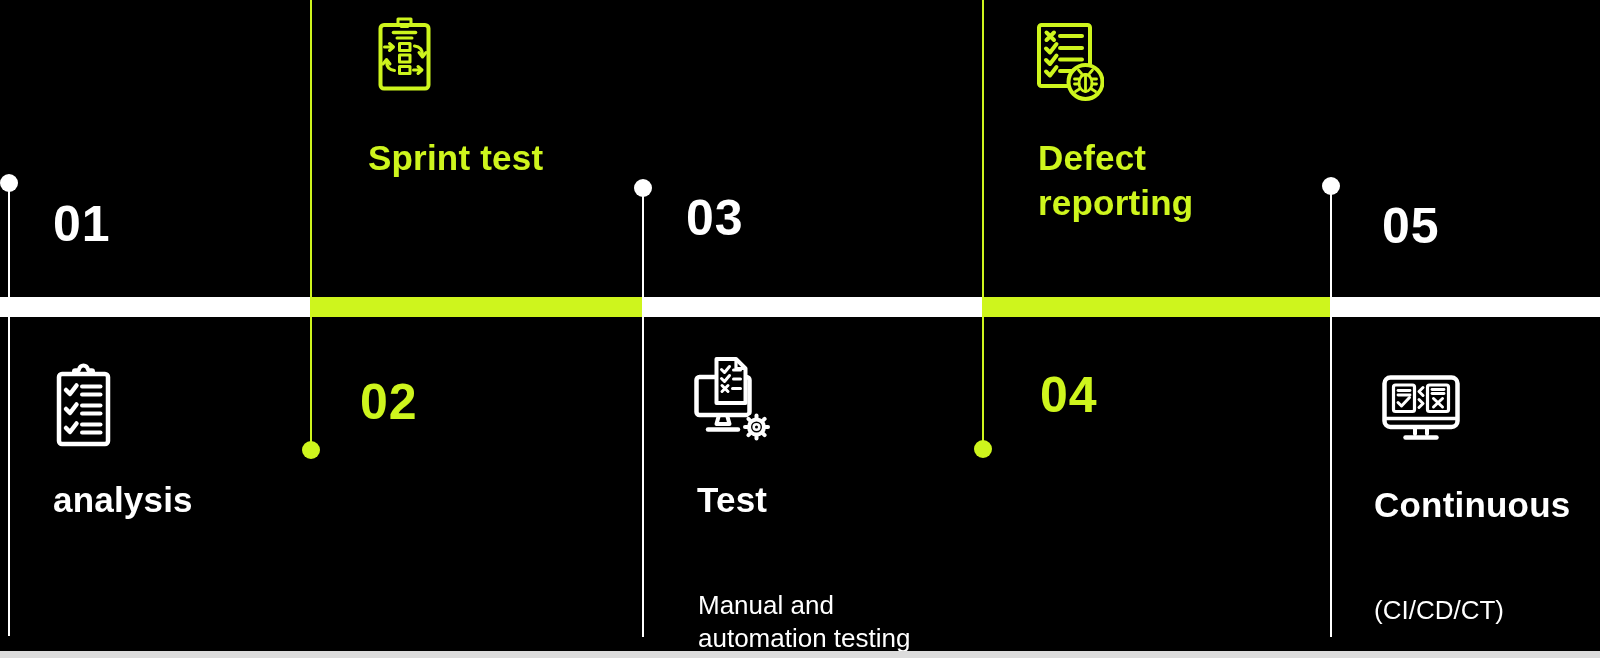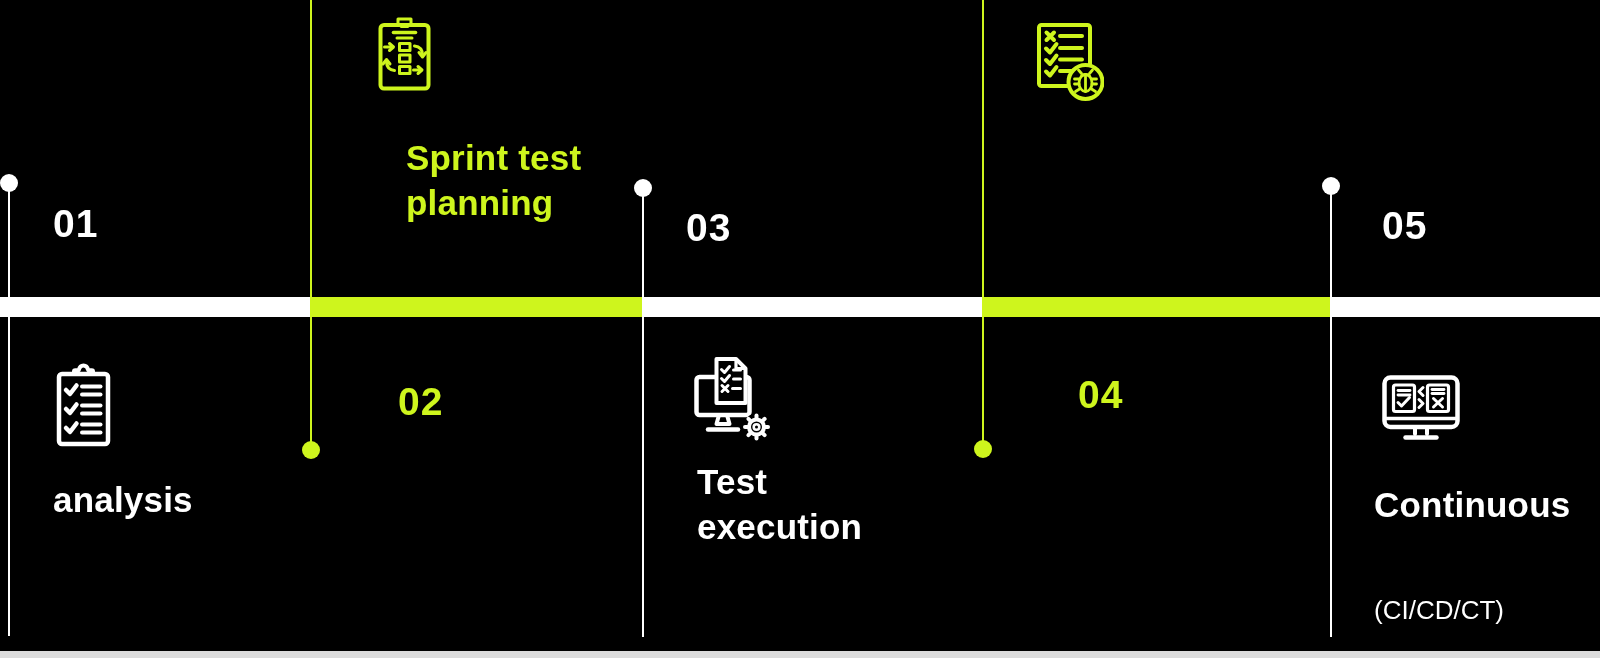--- a/index.html
+++ b/index.html
@@ -5,31 +5,31 @@
   html,body{margin:0;padding:0;background:#000;}
   .canvas{
     position:relative;
     width:1600px;
     height:658px;
     background:#000;
     overflow:hidden;
     font-family:"Liberation Sans", sans-serif;
   }
   .white-c{color:#ffffff;}
-  .lime-c{color:#cef51d;margin-left:38px;}
+  .lime-c{color:#cef51d;}
   .bar-seg{position:absolute;top:297px;height:20px;}
   .bar-white{background:#ffffff;}
   .bar-lime{background:#cef51d;}
   .vline{position:absolute;width:2px;}
   .vline-white{background:#ffffff;}
   .vline-lime{background:#cef51d;}
   .dot{position:absolute;width:18px;height:18px;border-radius:50%;}
   .dot-white{background:#ffffff;}
   .dot-lime{background:#cef51d;}
-  .num{position:absolute;font-size:39px;font-weight:700;line-height:50px;letter-spacing:1px;}
+  .num{position:absolute;font-size:50px;font-weight:700;line-height:50px;letter-spacing:1px;}
   .title{position:absolute;font-size:35px;font-weight:700;line-height:45px;letter-spacing:0.2px;}
   .subtitle{position:absolute;font-size:26px;font-weight:400;line-height:33px;}
   .icon{position:absolute;}
   .icon svg{display:block;width:100%;height:100%;}
   .bottom-strip{position:absolute;left:0;top:651px;width:1600px;height:7px;background:#dcdcdc;}
 </style>
 </head>
 <body>
 
 <div class="canvas">
@@ -86,25 +86,24 @@
       <path d="M37.5 29 Q45.5 30 45.5 38" stroke-width="3"></path>
       <path d="M42 35.5 L45.5 40 L49 35.5" stroke-width="3"></path>
       <path d="M17.5 53.5 Q9.5 52.5 9.5 44.5" stroke-width="3"></path>
       <path d="M6 47 L9.5 42.5 L13 47" stroke-width="3"></path>
       <path d="M36.5 53 H42.5" stroke-width="3"></path>
       <path d="M41 49.5 L45 53 L41 56.5" stroke-width="3"></path>
     </svg>
   </div>
   <div class="title lime-c" style="left:368px;top:135px">
     <div>Sprint test</div>
-    <div>planning</div>
   </div>
   <div class="num lime-c" style="left:360px;top:377px">02</div>
 
-  <div class="num white-c" style="left:686px;top:203px">03</div>
+  <div class="num white-c" style="left:686px;top:193px">03</div>
   <div class="icon" style="left:694px;top:356px;width:76px;height:86px">
     <svg viewBox="0 0 76 86" fill="none" stroke="#ffffff" stroke-linecap="round" stroke-linejoin="round">
       <rect x="2.5" y="21" width="53" height="38" rx="3" stroke-width="4.5"></rect>
       <path d="M25 59 L22.5 68 H35.5 L33 59" stroke-width="4"></path>
       <line x1="14" y1="73.5" x2="44" y2="73.5" stroke-width="4.5"></line>
       <path d="M22.5 47 V3 H42 L51.5 12.5 V47 Z" fill="#000000" stroke-width="4"></path>
       <path d="M42 3 V12.5 H51.5" stroke-width="3.2"></path>
       <polyline points="27.5,13.5 30.5,16.5 35.5,10.5" stroke-width="3"></polyline>
       <line x1="39.5" y1="14" x2="46.5" y2="14" stroke-width="3"></line>
       <polyline points="27.5,22.5 30.5,25.5 35.5,19.5" stroke-width="3"></polyline>
@@ -119,23 +118,26 @@
         <line x1="57.2" y1="76.3" x2="54.4" y2="79.1"></line>
         <line x1="55" y1="71" x2="51" y2="71"></line>
         <line x1="57.2" y1="65.7" x2="54.4" y2="62.9"></line>
         <line x1="62.5" y1="63.5" x2="62.5" y2="59.5"></line>
         <line x1="67.8" y1="65.7" x2="70.6" y2="62.9"></line>
       </g>
       <circle cx="62.5" cy="71" r="7.5" fill="#000000" stroke-width="4"></circle>
       <circle cx="62.5" cy="71" r="2.8" stroke-width="2.6"></circle>
     </svg>
   </div>
-  <div class="title white-c" style="left:697px;top:459px">
+  <div class="title white-c" style="left:697px;top:477px">
     <div>Test</div>
-    <div>execution</div>
+  </div>
+  <div class="subtitle white-c" style="left:698px;top:589px">
+    <div>Manual and</div>
+    <div>automation testing</div>
   </div>
 
   <div class="icon" style="left:1037px;top:23px;width:67px;height:79px">
     <svg viewBox="0 0 67 79" fill="none" stroke="#cef51d" stroke-linecap="round" stroke-linejoin="round">
       <rect x="2" y="2" width="51" height="61" rx="2.5" stroke-width="4"></rect>
       <path d="M9.5 9.5 L17 17 M17 9.5 L9.5 17" stroke-width="4"></path>
       <line x1="23" y1="13" x2="45" y2="13" stroke-width="4"></line>
       <polyline points="9,25.5 13,29.5 19.5,21" stroke-width="4"></polyline>
       <line x1="23" y1="25" x2="45" y2="25" stroke-width="4"></line>
       <polyline points="9,37 13,41 19.5,32.5" stroke-width="4"></polyline>
@@ -145,20 +147,24 @@
       <circle cx="48.5" cy="59" r="17" fill="#000000" stroke-width="4"></circle>
       <g stroke-width="2.8">
         <path d="M44.5 50.5 L41.5 47 M52.5 50.5 L55.5 47"></path>
         <path d="M44.5 53 A 5.5 5 0 0 1 52.5 53"></path>
         <ellipse cx="48.5" cy="60" rx="6.5" ry="8.5"></ellipse>
         <line x1="48.5" y1="51.5" x2="48.5" y2="68.5"></line>
         <path d="M42 56 H37.5 M42 61 H37.5 M42.5 66 L38.5 68.5"></path>
         <path d="M55 56 H59.5 M55 61 H59.5 M54.5 66 L58.5 68.5"></path>
       </g>
     </svg>
+  </div>
+  <div class="title lime-c" style="left:1038px;top:135px">
+    <div>Defect</div>
+    <div>reporting</div>
   </div>
   <div class="num lime-c" style="left:1040px;top:370px">04</div>
 
   <div class="num white-c" style="left:1382px;top:201px">05</div>
   <div class="icon" style="left:1382px;top:375px;width:78px;height:68px">
     <svg viewBox="0 0 78 68" fill="none" stroke="#ffffff" stroke-linecap="round" stroke-linejoin="round">
       <rect x="2.5" y="2.5" width="73" height="49.5" rx="6" stroke-width="4.5"></rect>
       <line x1="4" y1="43.5" x2="74" y2="43.5" stroke-width="3.6"></line>
       <rect x="11.5" y="10" width="21" height="26.5" rx="2" stroke-width="3.2"></rect>
       <line x1="16" y1="15.5" x2="28" y2="15.5" stroke-width="2.8"></line>

